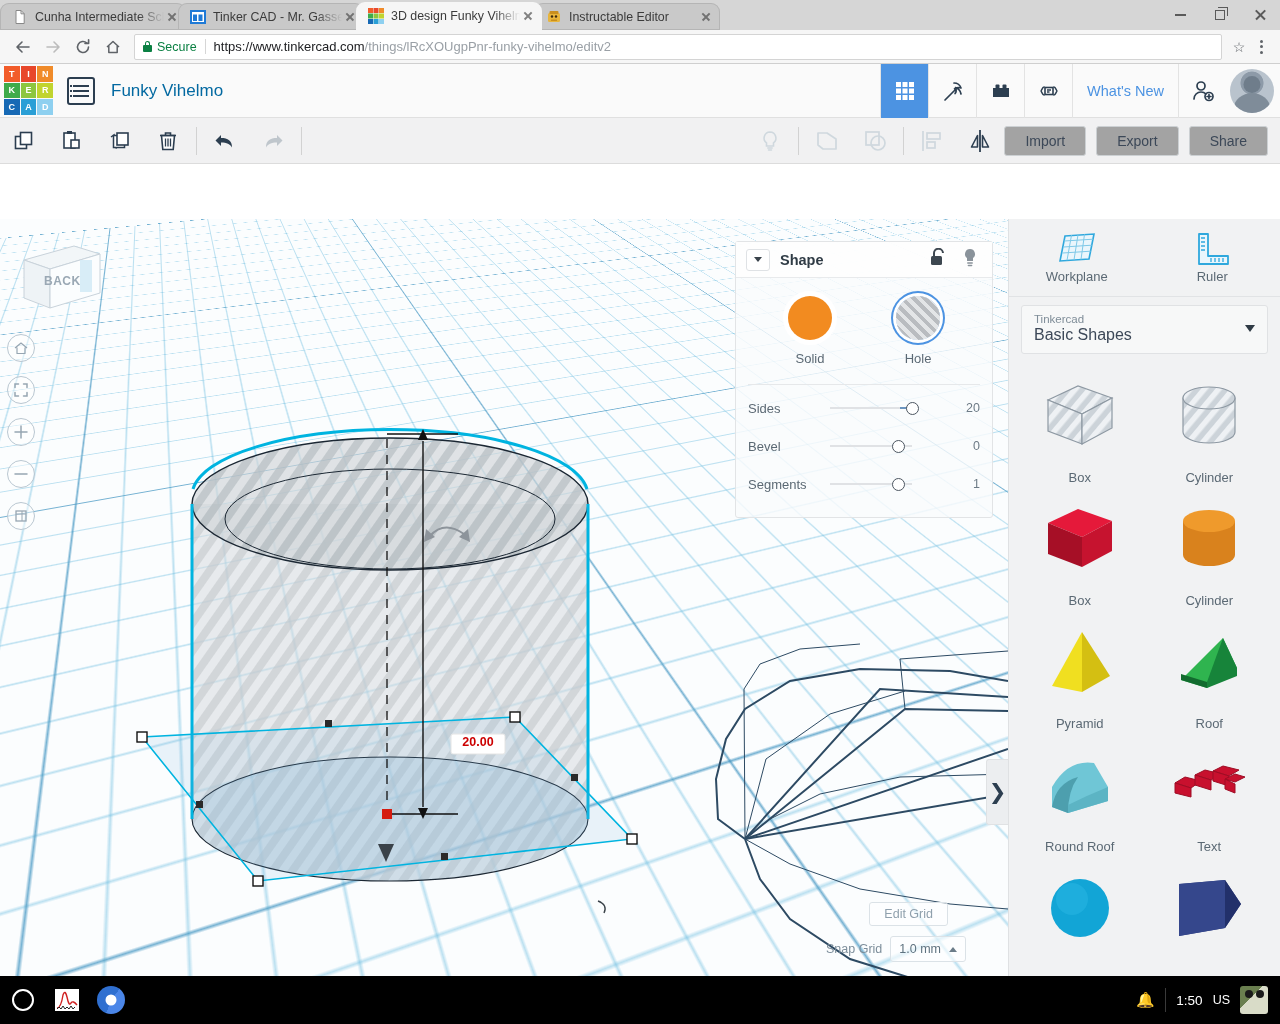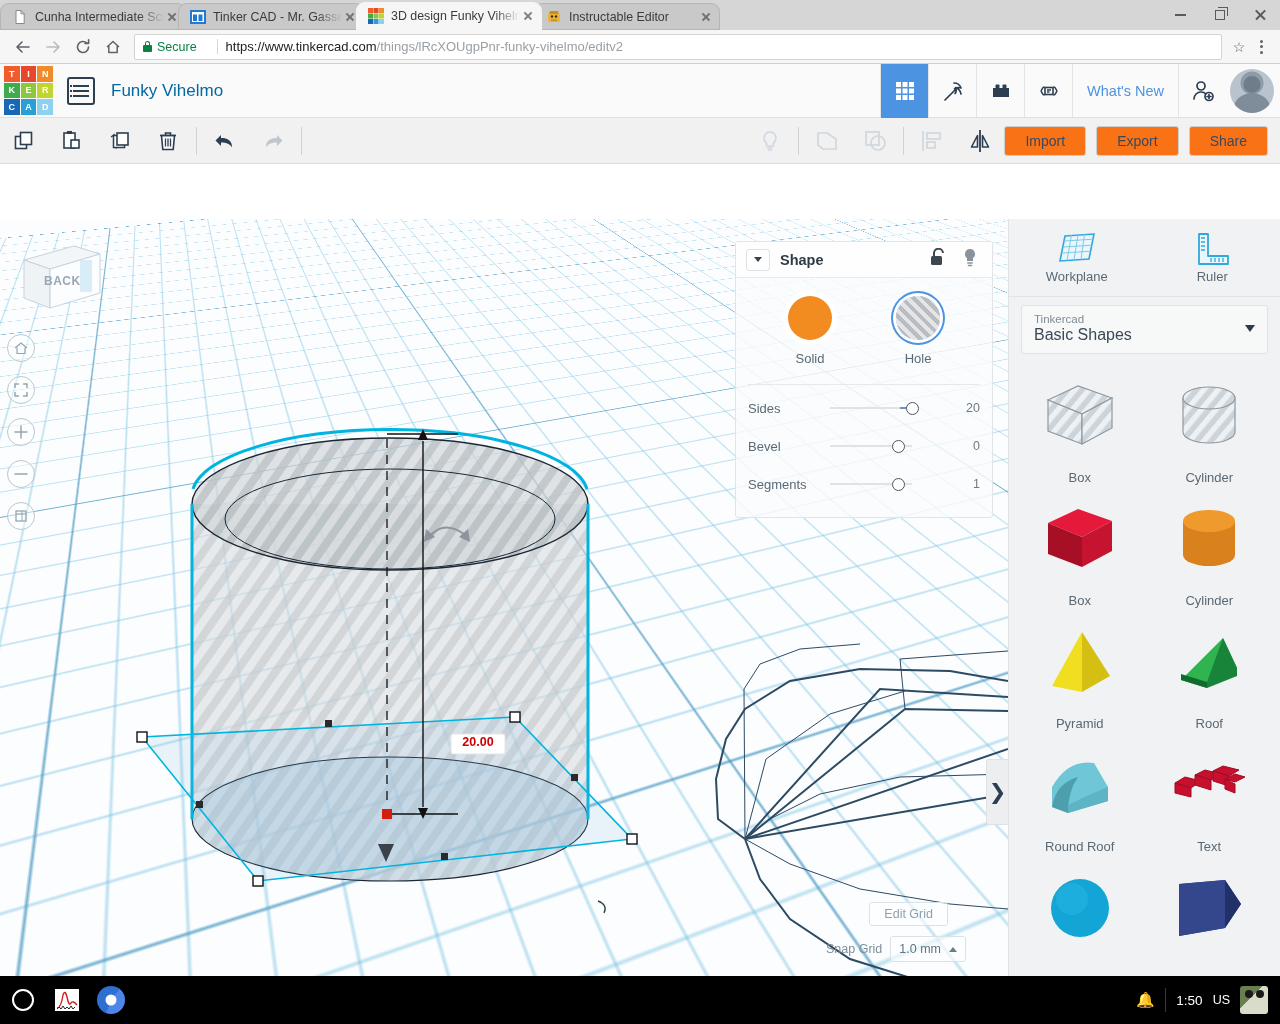--- a/index.html
+++ b/index.html
@@ -64,21 +64,21 @@
   .nav-btn svg { display:block; }
   .omnibox {
     flex: 1; height: 26px; margin-left: 6px; margin-right: 6px;
     background: #fff; border: 1px solid #d4d4d4; border-radius: 2px;
     display: flex; align-items: center; padding: 0 8px;
     font-size: 13px;
   }
   .lock-icon { width: 9px; height: 11px; position: relative; margin-right: 5px; }
   .lock-icon .body { position:absolute; bottom:0; left:0; width:9px; height:7px; background:#0b8043; border-radius:1px;}
   .lock-icon .shackle { position:absolute; top:0; left:2px; width:5px; height:5px; border:1.6px solid #0b8043; border-bottom:none; border-radius:3px 3px 0 0;}
-  .secure-text { color:#0b8043; font-size:12.5px; margin-right:20px; }
+  .secure-text { color:#0b8043; font-size:12.5px; margin-right:8px; }
   .omni-sep { width:1px; height:15px; background:#d6d6d6; margin-right:8px; }
   .url { font-size:13px; color:#9aa0a6; white-space: nowrap; overflow:hidden;text-align:right; }
   .url .host { color:#202124; }
   .star-icon { width:22px; text-align:center; color:#5f6368; font-size:14px; }
   .menu-dots { width:22px; display:flex; flex-direction:column; align-items:center; gap:2.5px; }
   .menu-dots i { width:3px; height:3px; border-radius:50%; background:#5f6368; display:block; }
 
   
   .app { position: relative; width:1280px; height: 920px; background:#fff; }
 
@@ -102,21 +102,21 @@
             position:relative; overflow:hidden; }
   .avatar::after { content:""; position:absolute; left:50%; top:55%; transform:translateX(-50%); width:36px; height:30px; border-radius:50% 50% 0 0; background:#7f8c99;}
   .avatar::before { content:""; position:absolute; left:50%; top:18%; transform:translateX(-50%); width:17px; height:17px; border-radius:50%; background:#6f7d8b; z-index:2;}
 
   .tc-toolbar { height:46px; background:#f1f1f2; border-bottom:1px solid #dcdcdc; display:flex; align-items:center; position:relative;}
   .tb-icon { width:48px; height:46px; display:flex; align-items:center; justify-content:center; color:#2c3e50;}
   .tb-icon.dim { color:#bfc6cc; }
   .tb-icon.light { color:#cfd8de; }
   .tb-sep { width:1px; height:28px; background:#d2d2d2; margin:0 4px; }
   .tb-right { margin-left:auto; display:flex; align-items:center; gap:10px; padding-right:12px;}
-  .tb-btn { height:30px; padding:0 20px; border:1px solid #ccd0d3; background:#f97316; border-radius:3px;
+  .tb-btn { height:30px; padding:0 20px; border:1px solid #ccd0d3; background:#a3a3a3; border-radius:3px;
             font-size:14px; color:#3c4858; display:flex; align-items:center; }
 
   
   .canvas { position:absolute; left:0; top:155px; width:1008px; height:765px; overflow:hidden; background:#fbfdfe; }
   .grid-layer { position:absolute; inset:-300px -200px -200px -300px;
                 transform: perspective(800px) rotateX(58deg) rotateZ(-18deg) scale(1.5); transform-origin:50% 40%; }
   .grid-fine { position:absolute; inset:0;
      background-image: linear-gradient(to right, rgba(110,190,225,.45) 1px, transparent 1px),
                        linear-gradient(to bottom, rgba(110,190,225,.45) 1px, transparent 1px);
      background-size: 26px 26px; }

